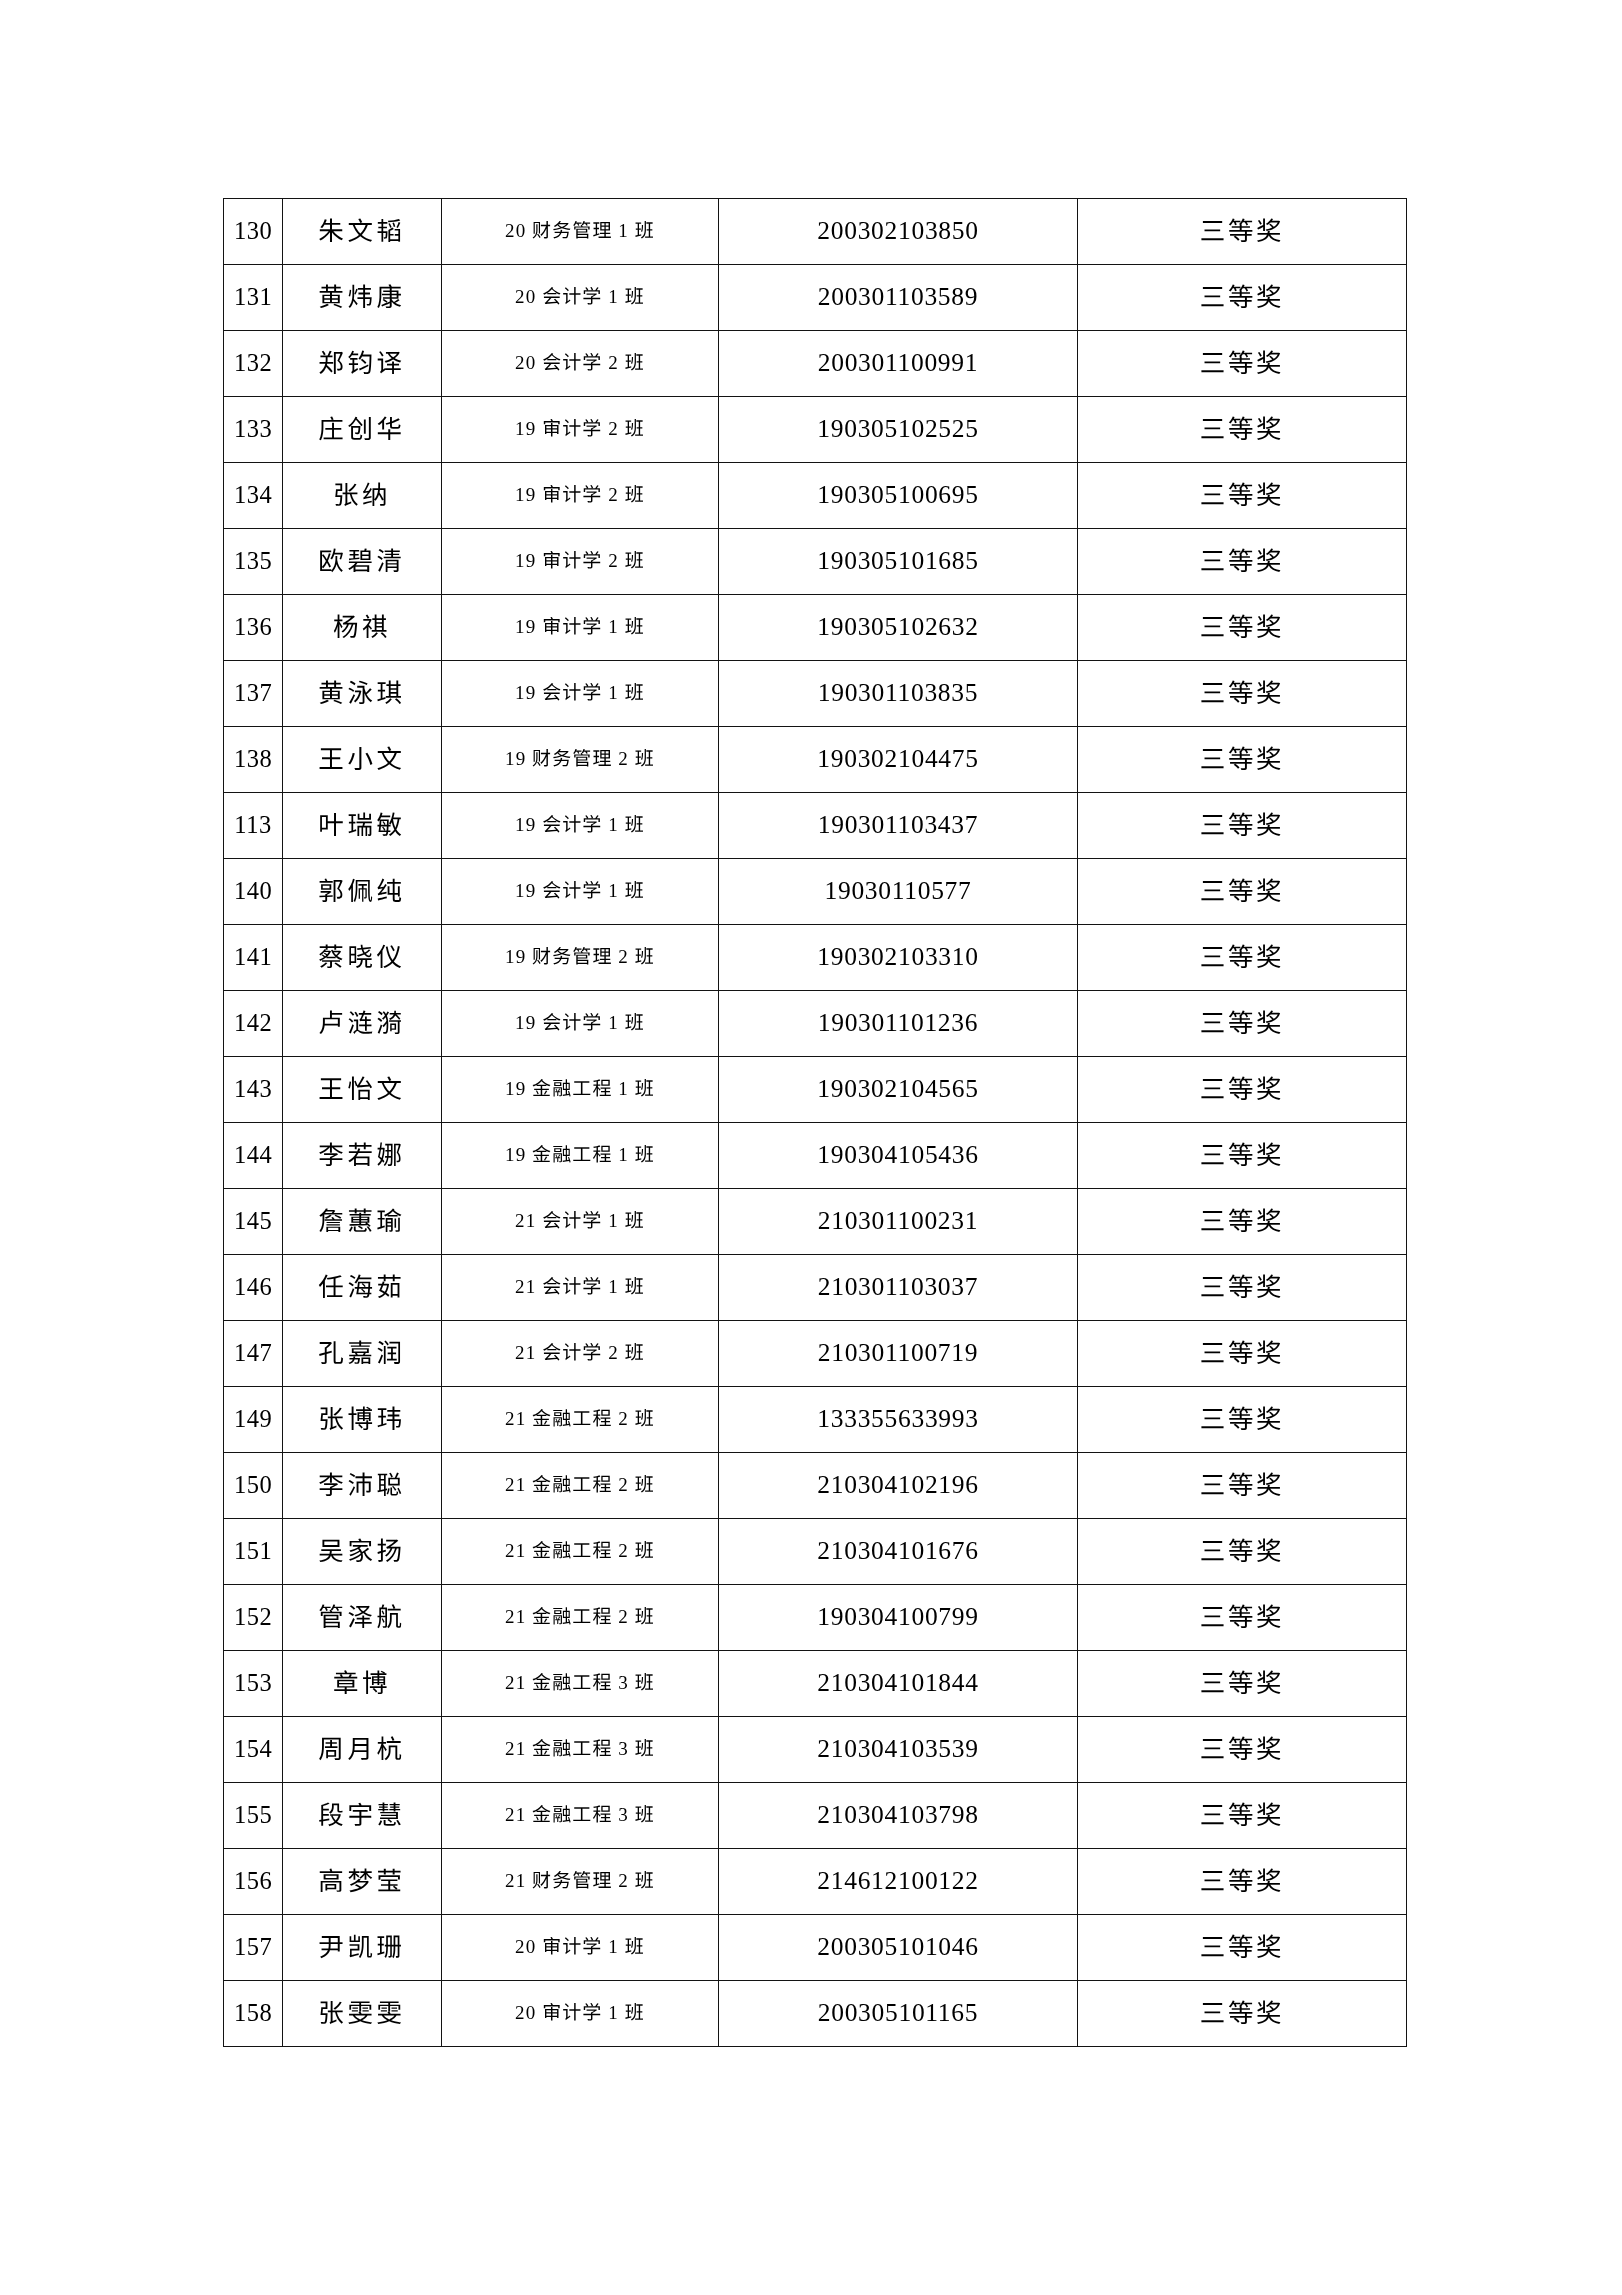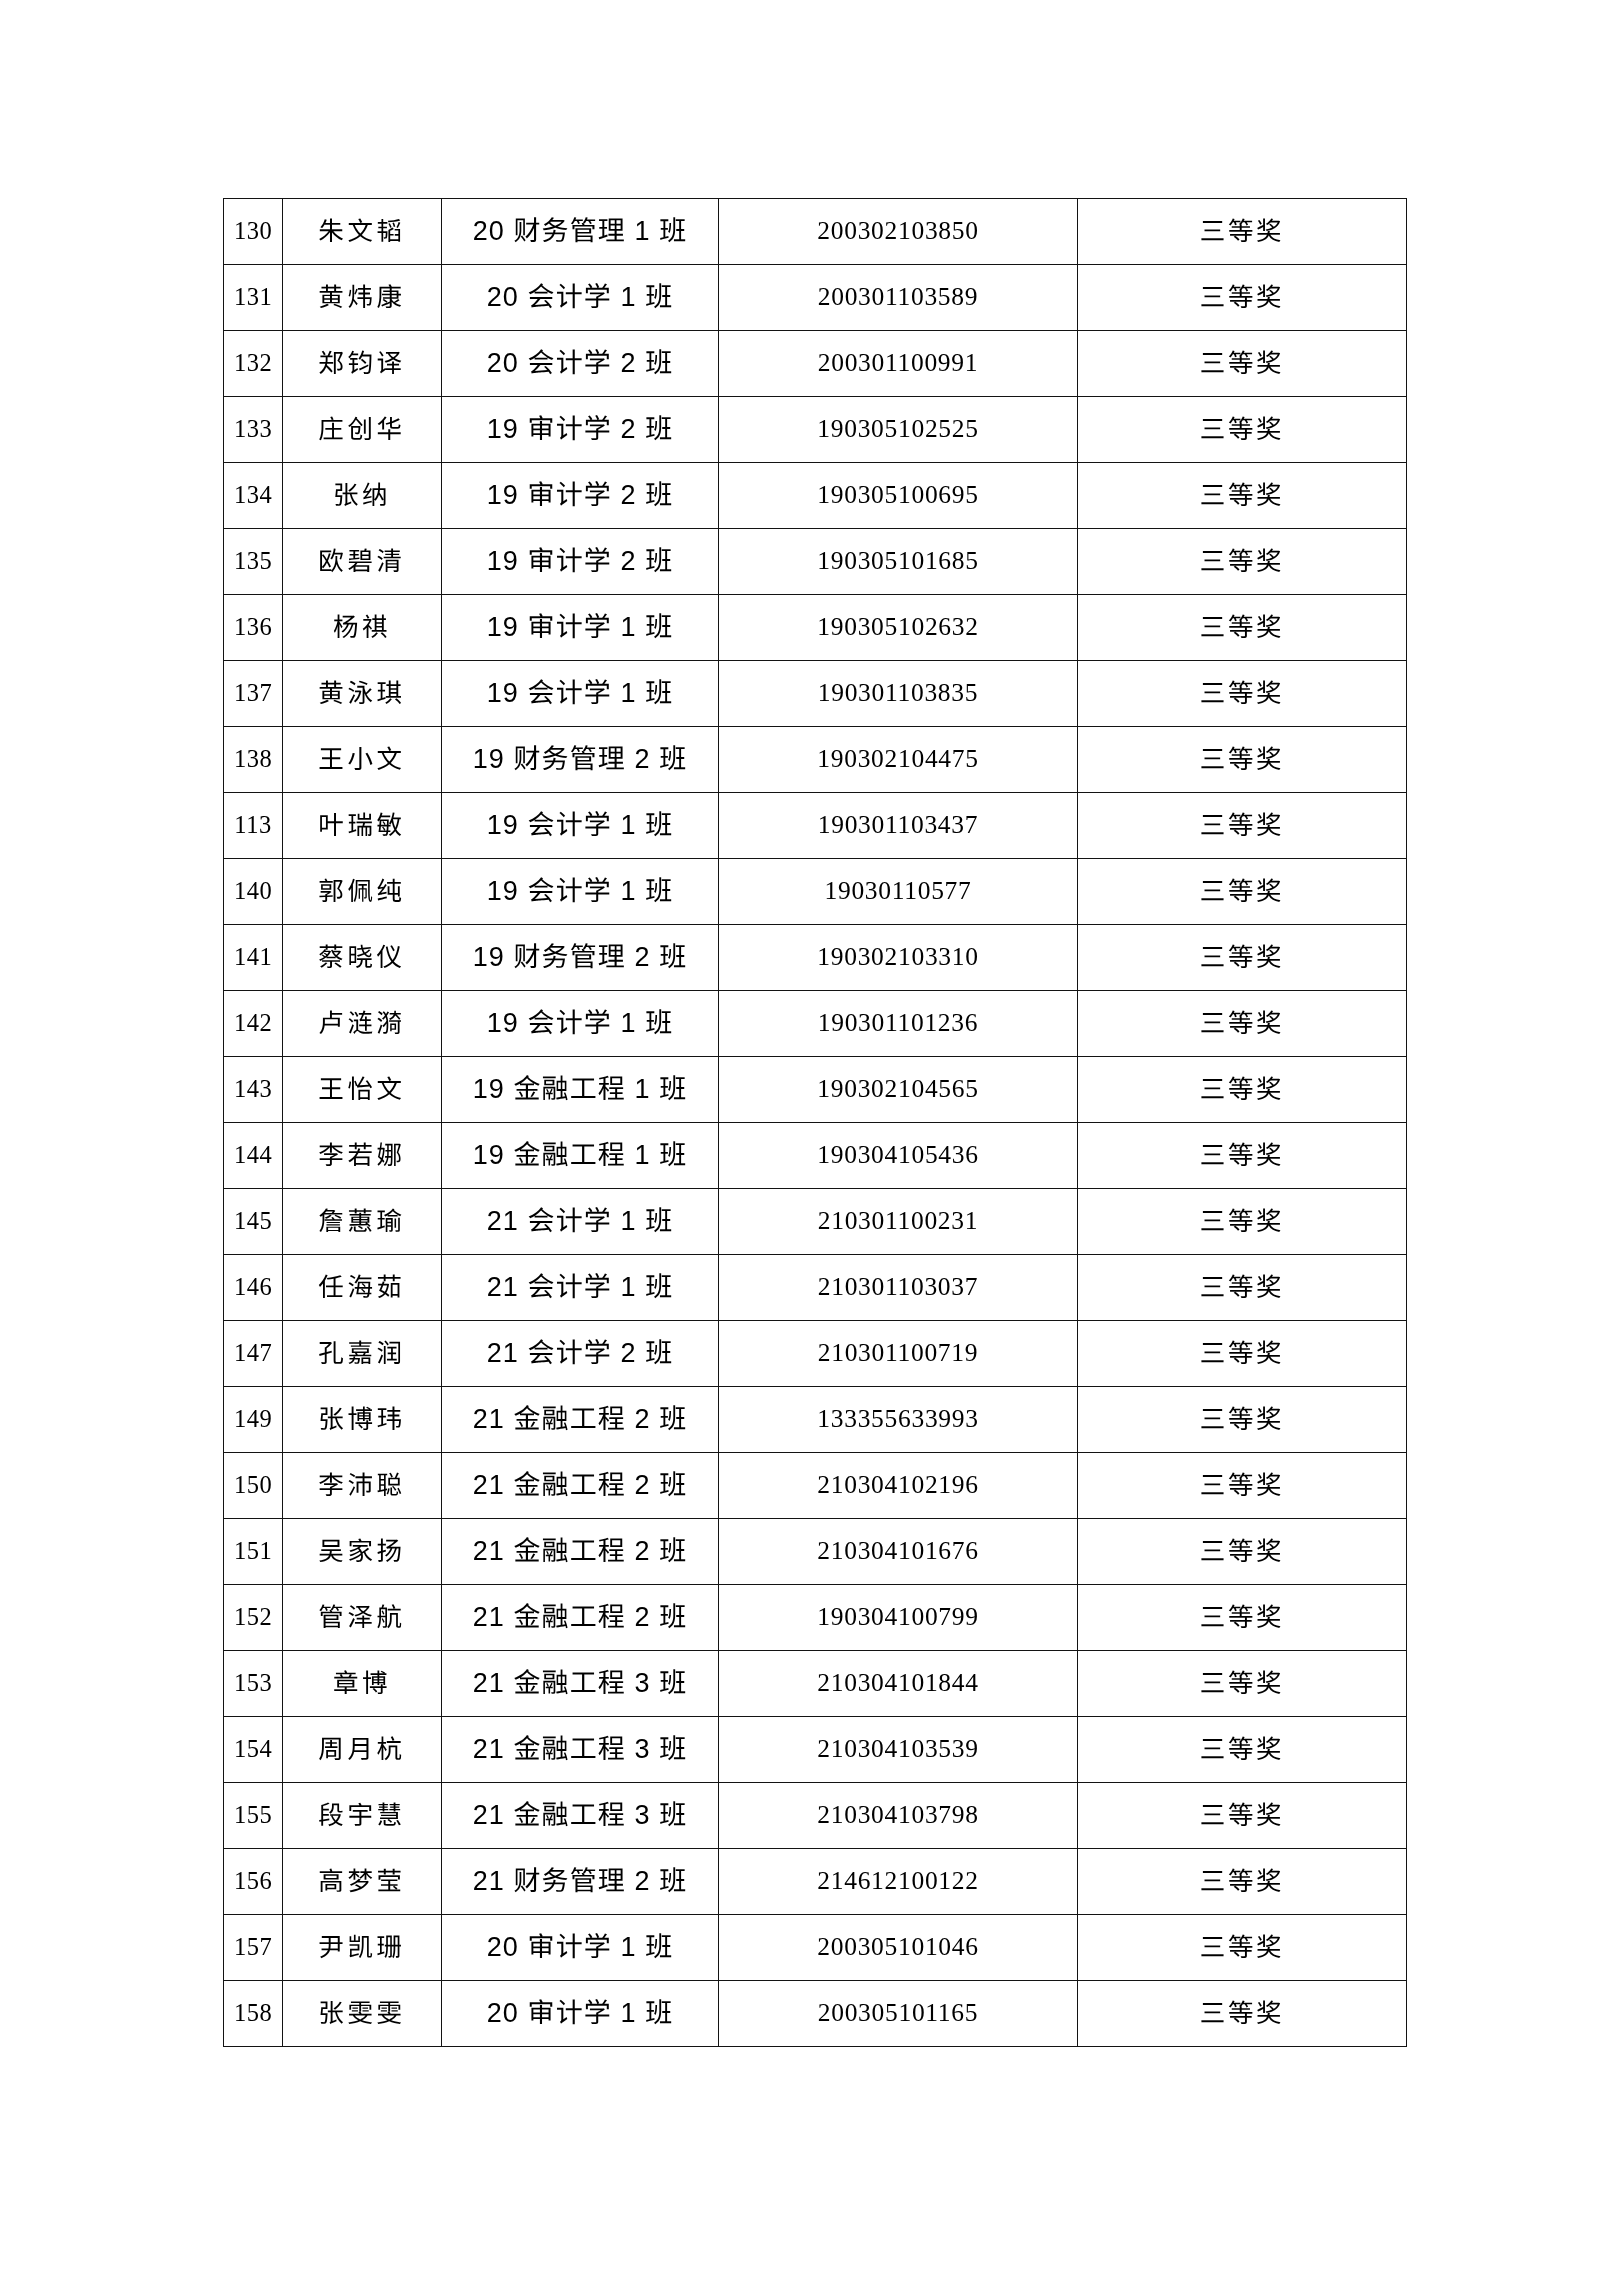--- a/index.html
+++ b/index.html
@@ -65,22 +65,22 @@
   }
 
   .cell-name {
     font-family: "DejaVu Serif", "Liberation Serif", serif;
     font-size: 25.5px;
     letter-spacing: 3.6px;
     padding-left: 3.6px;
   }
 
   .cell-class {
-    font-family: Liberation Sans, sans-serif;
-    font-size: 27px;
+    font-family: Liberation Serif, serif;
+    font-size: 19px;
     letter-spacing: 1.1px;
   }
 
   .cell-sid {
     font-family: "Liberation Serif", "DejaVu Serif", serif;
     font-size: 25.5px;
     letter-spacing: 0.7px;
     margin-top: 30px;
   }
 

